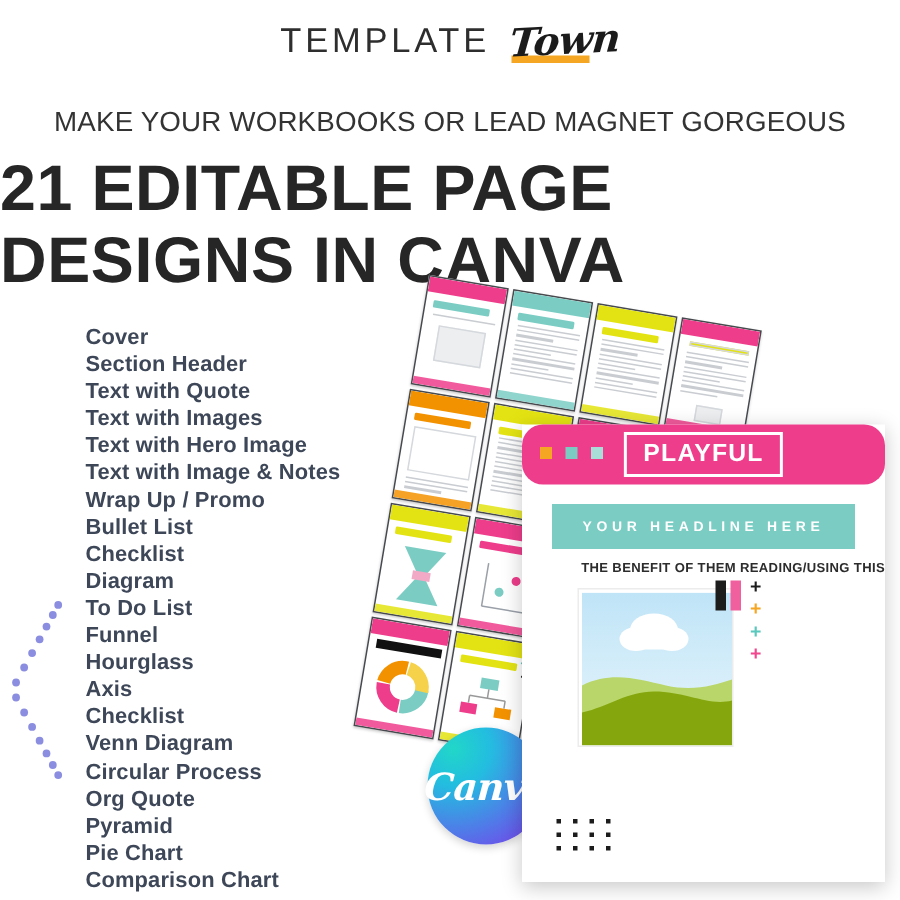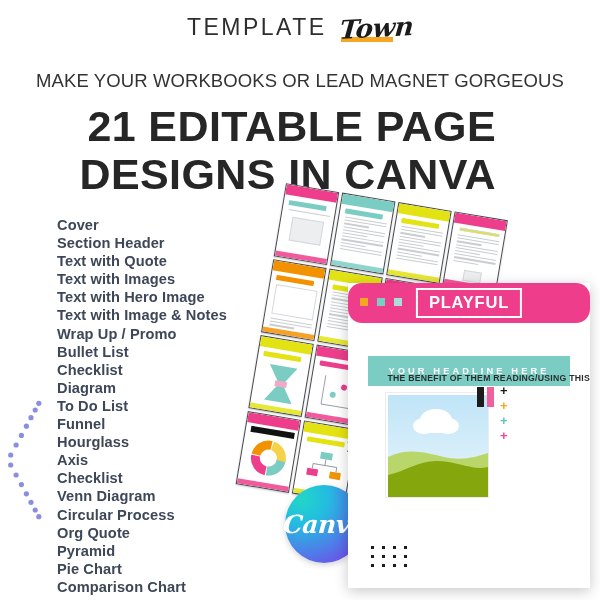--- a/index.html
+++ b/index.html
@@ -39,21 +39,21 @@
 
   
   #subtitle {
     position:absolute; top:70px; left:0; width:600px; text-align:center;
     font-size:18.5px; letter-spacing:0.1px; color:#333; font-weight:400;
     white-space:nowrap;
   }
 
   
   #headline {
-    position:absolute; top:102px; left:0; width:496px; text-align:right;
+    position:absolute; top:102px; left:0; width:496px; text-align:left;
   }
   #headline .hl {
     display:block; font-size:43px; font-weight:700; color:#262626;
     letter-spacing:0.4px; line-height:1.12; white-space:nowrap;
   }
 
   
   #design-list {
     position:absolute; left:57px; top:216px;
     list-style:none;
@@ -453,21 +453,21 @@
     <div id="card-dots">
         <i style="background: rgb(245, 166, 35);"></i>
         <i style="background: rgb(123, 205, 196);"></i>
         <i style="background: rgb(168, 221, 216);"></i>
       </div>
     <div id="playful-box">
       <span>PLAYFUL</span>
     </div>
   </div>
 
-  <div id="headline-band" style="background: rgb(123, 205, 196); margin-top: 20px;">
+  <div id="headline-band" style="background: rgb(123, 205, 196);">
     <span>YOUR  HEADLINE  HERE</span>
   </div>
 
   <div id="benefit-line">THE BENEFIT OF THEM READING/USING THIS</div>
 
   <div id="photo-frame">
     <div id="photo">
       <svg width="100" height="102" viewBox="0 0 100 102">
         <defs>
           <linearGradient id="sky" x1="0" y1="0" x2="0" y2="1">

